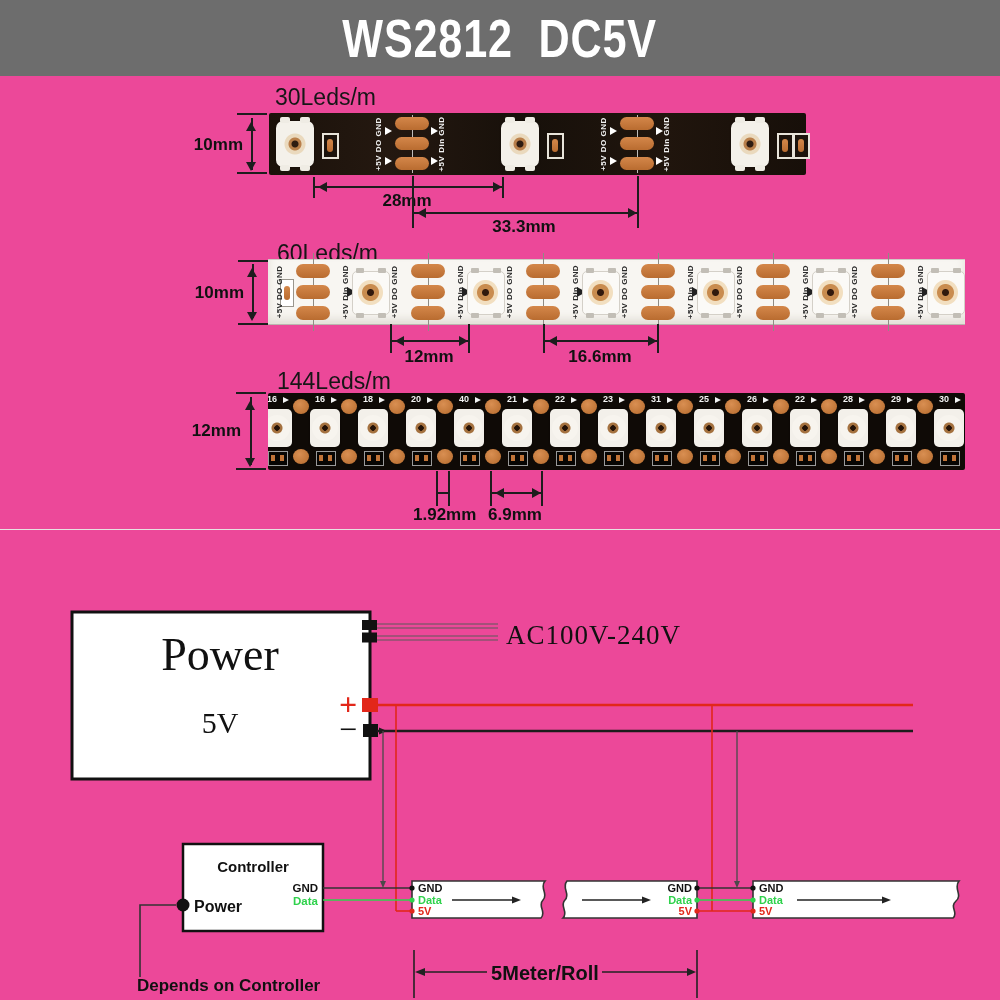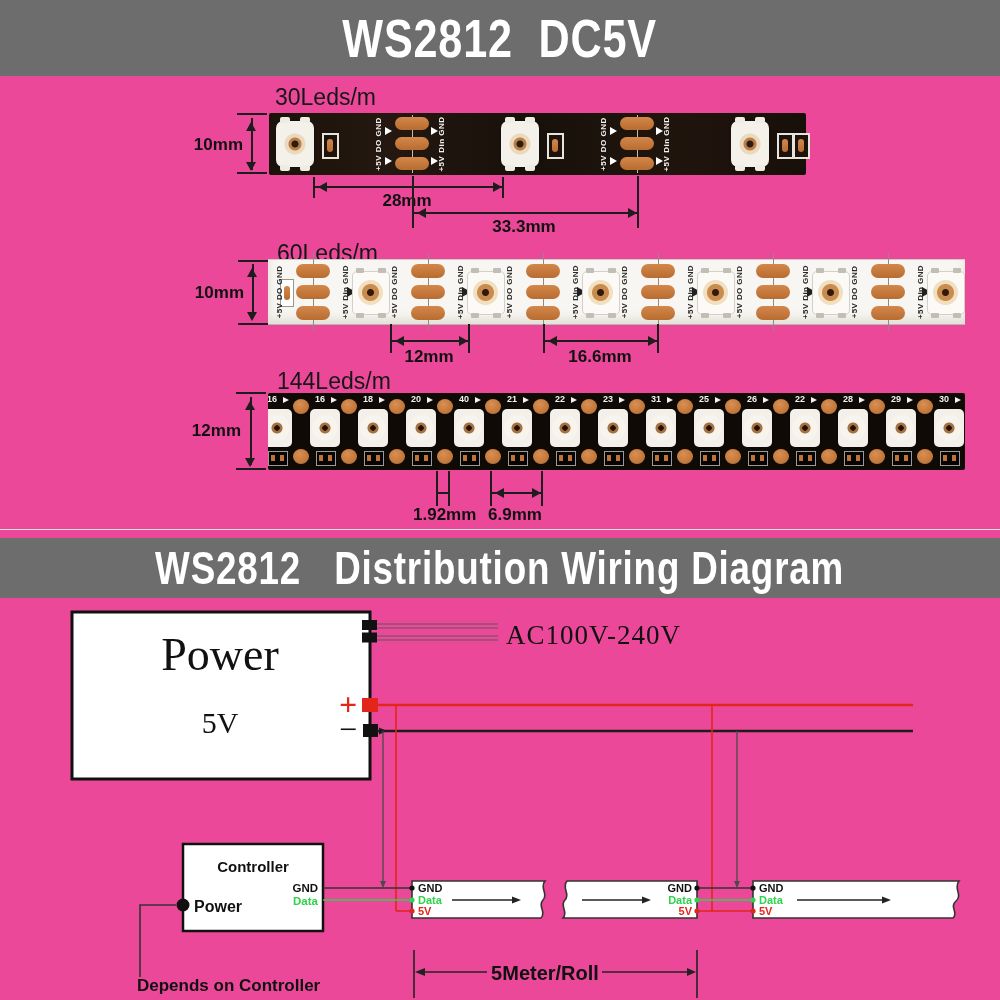--- a/index.html
+++ b/index.html
@@ -20,23 +20,20 @@
   svg text{font-family:"Liberation Sans",sans-serif;}
   svg .serif{font-family:"Liberation Serif","DejaVu Serif",serif;}
 </style>
 </head>
 <body>
 
 <div id="canvas">
 
   <div class="abs banner" id="banner-top">
     <span>WS2812  DC5V</span>
-  </div>
-  <div class="abs banner" id="banner-mid">
-    <span>WS2812   Distribution Wiring Diagram</span>
   </div>
   <div class="abs seam"></div>
 
   <div class="abs strip-title" style="left:275px;top:84px;">30Leds/m</div>
   <div class="abs strip-title" style="left:277px;top:240px;">60Leds/m</div>
   <div class="abs strip-title" style="left:277px;top:368px;">144Leds/m</div>
 
   <div class="abs dim-label" style="left:173px;top:135px;width:70px;text-align:right;">10mm</div>
   <div class="abs dim-label" style="left:357px;top:191px;width:100px;text-align:center;">28mm</div>
   <div class="abs dim-label" style="left:474px;top:217px;width:100px;text-align:center;">33.3mm</div>

